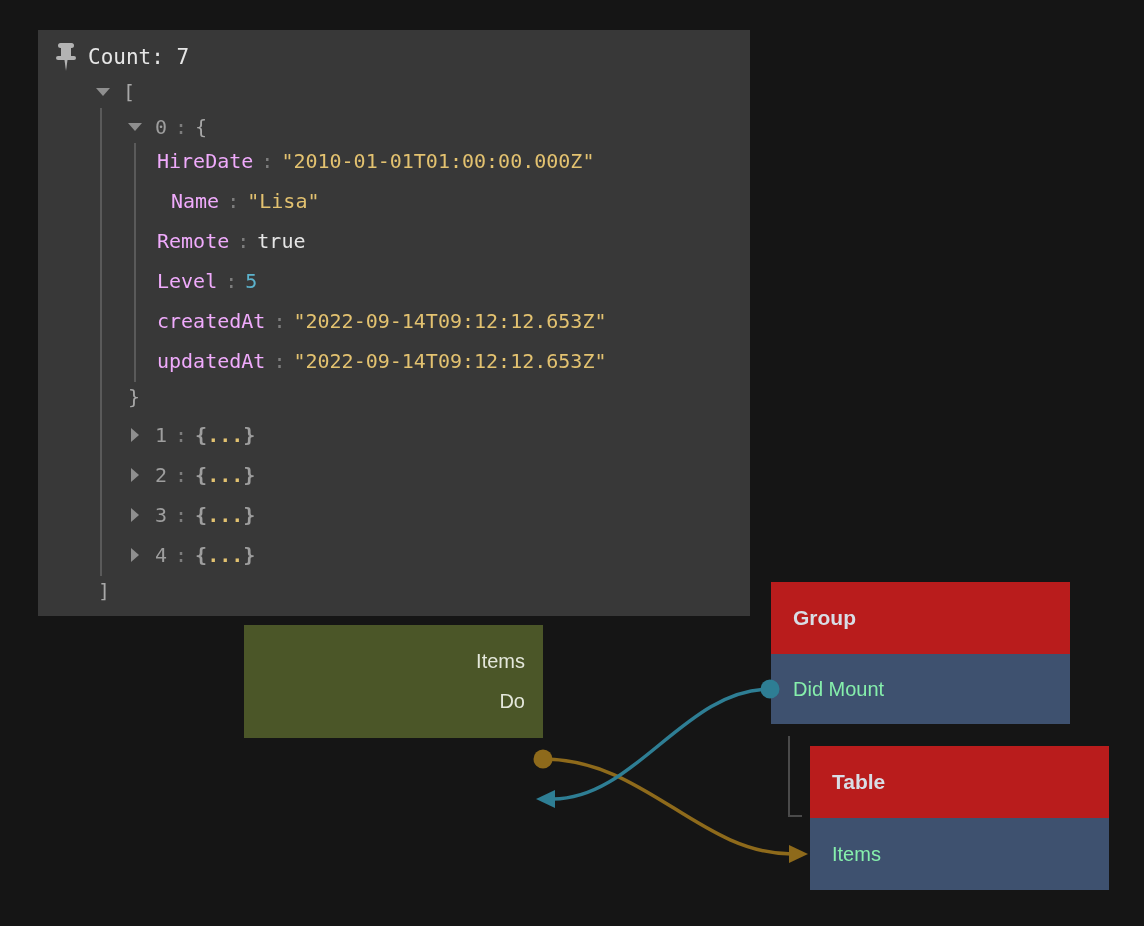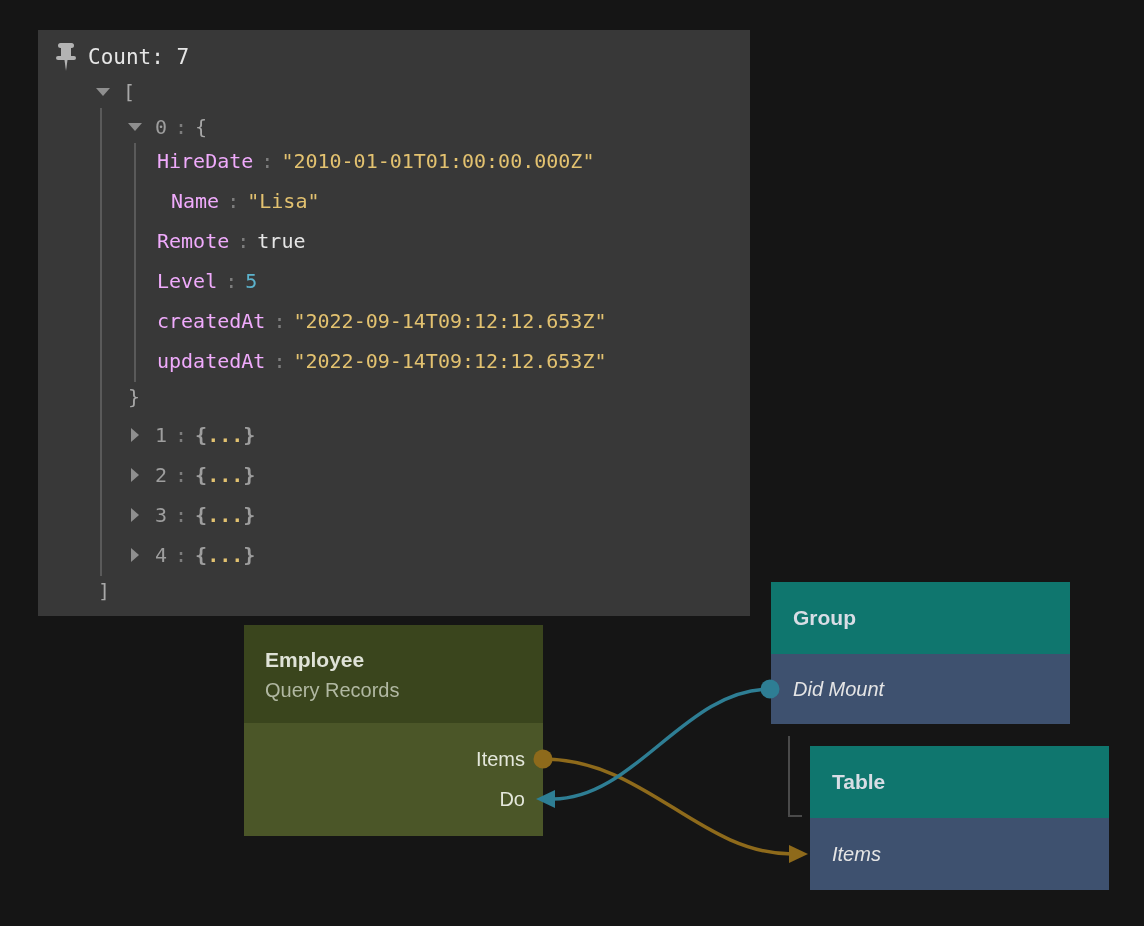--- a/index.html
+++ b/index.html
@@ -47,24 +47,24 @@
   .node-title { font-weight:bold; font-size:21px; }
   .node-sub { font-size:20px; }
   .port-label { font-size:20px; }
 
   .emp-header { height:98px; background:#3a451d; padding:20px 0 0 21px; box-sizing:border-box; }
   .emp-title  { color:#dfe2d7; line-height:30px; }
   .emp-sub    { color:#b1b8a2; line-height:30px; }
   .emp-body   { height:113px; background:#4b5628; position:relative; }
   .emp-port   { position:absolute; right:18px; height:26px; line-height:26px; color:#e4e7db; }
 
-  .blue-header { height:72px; background:#0f766e; display:flex; align-items:center; padding-left:22px; box-sizing:border-box; }
+  .blue-header { height:72px; background:#b91c1c; display:flex; align-items:center; padding-left:22px; box-sizing:border-box; }
   .blue-title  { color:#d8dde5; }
   .blue-body   { position:relative; background:#3e516f; }
-  .blue-port   { position:absolute; left:22px; height:26px; line-height:26px; color:#e5e5e5;font-style:italic; }
+  .blue-port   { position:absolute; left:22px; height:26px; line-height:26px; color:#86efac; }
 
   svg.overlay { position:absolute; left:0; top:0; pointer-events:none; }
 </style>
 </head>
 <body>
 
 <div class="panel">
   <svg class="pin" width="26" height="30" viewBox="0 0 26 30">
     <g fill="#b3b3b3">
       <rect x="5" y="1" width="16" height="5" rx="2.5"></rect>
@@ -157,24 +157,20 @@
     <span class="pv-dots">...</span>
     <span class="pv-br">}</span>
   </div>
 
   <div class="row" style="top:547px; left:60px;">
     <span class="br">]</span>
   </div>
 </div>
 
 <div class="node" style="left:244px; top:625px; width:299px; height:211px;">
-  <div class="emp-header node-header">
-    <div class="node-title emp-title">Employee</div>
-    <div class="node-sub emp-sub">Query Records</div>
-  </div>
   <div class="emp-body">
     <div class="emp-port port-label" style="top:23px;">
       <span>Items</span>
     </div>
     <div class="emp-port port-label" style="top:63px;">
       <span>Do</span>
     </div>
   </div>
 </div>
 

